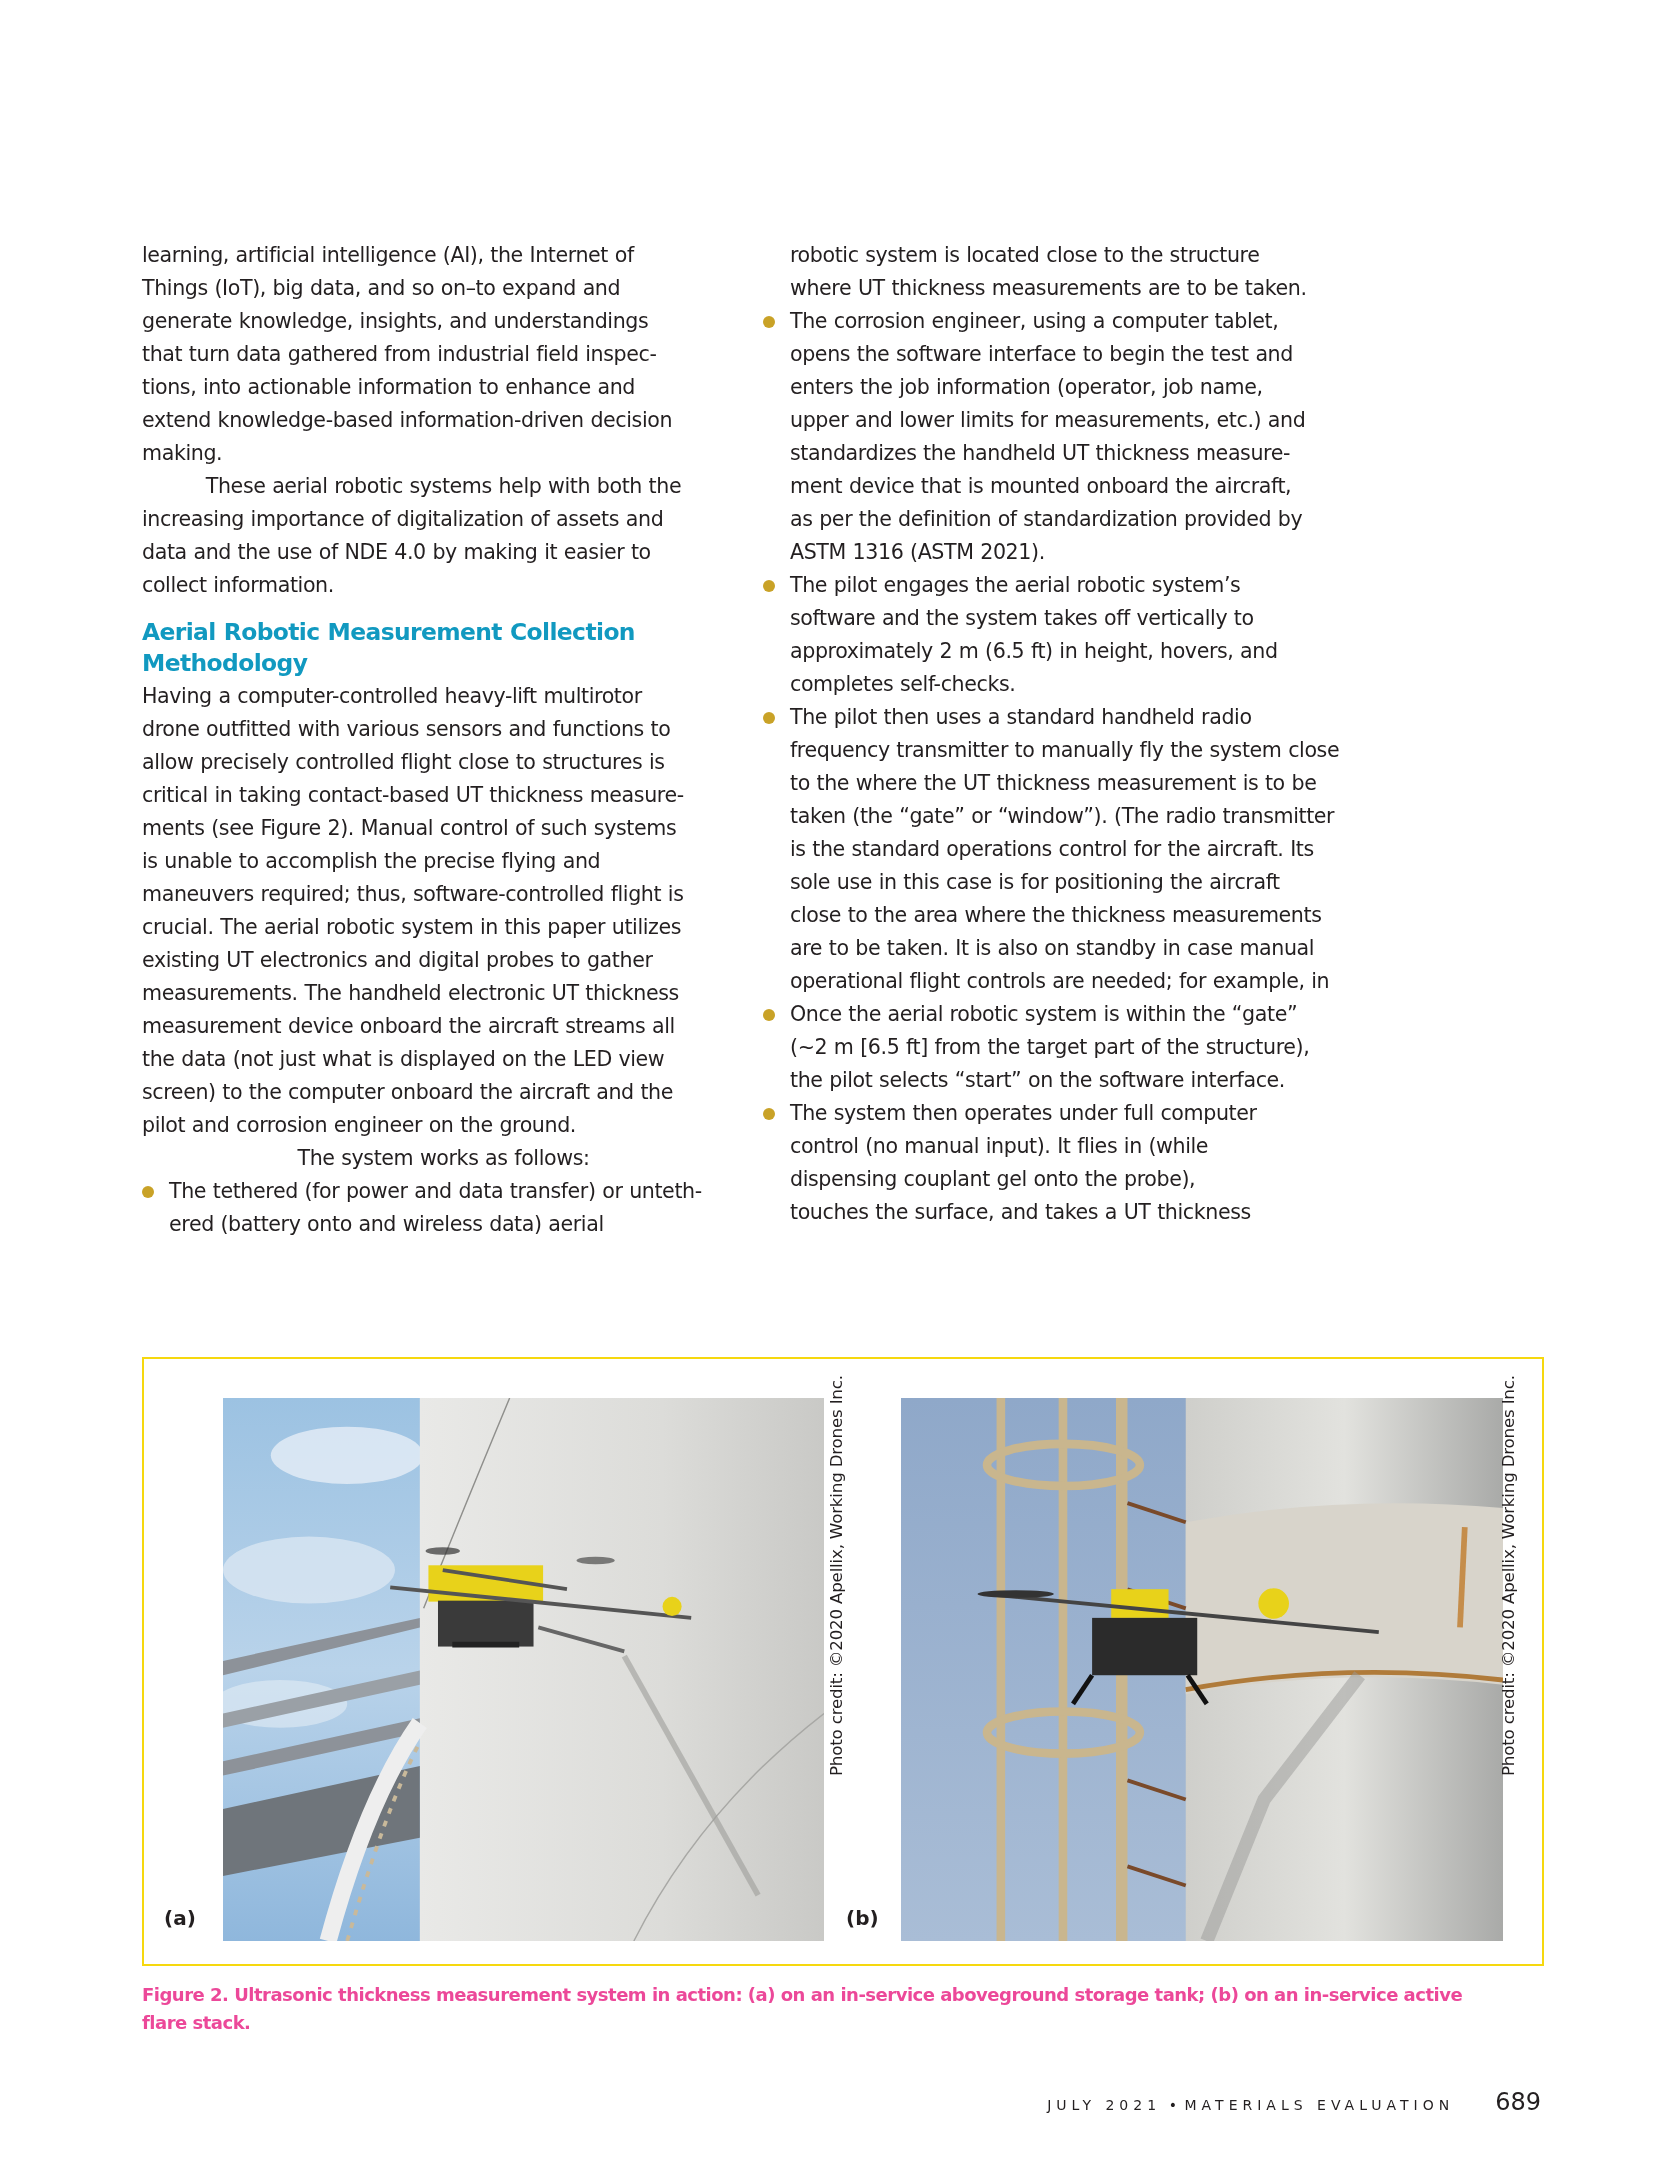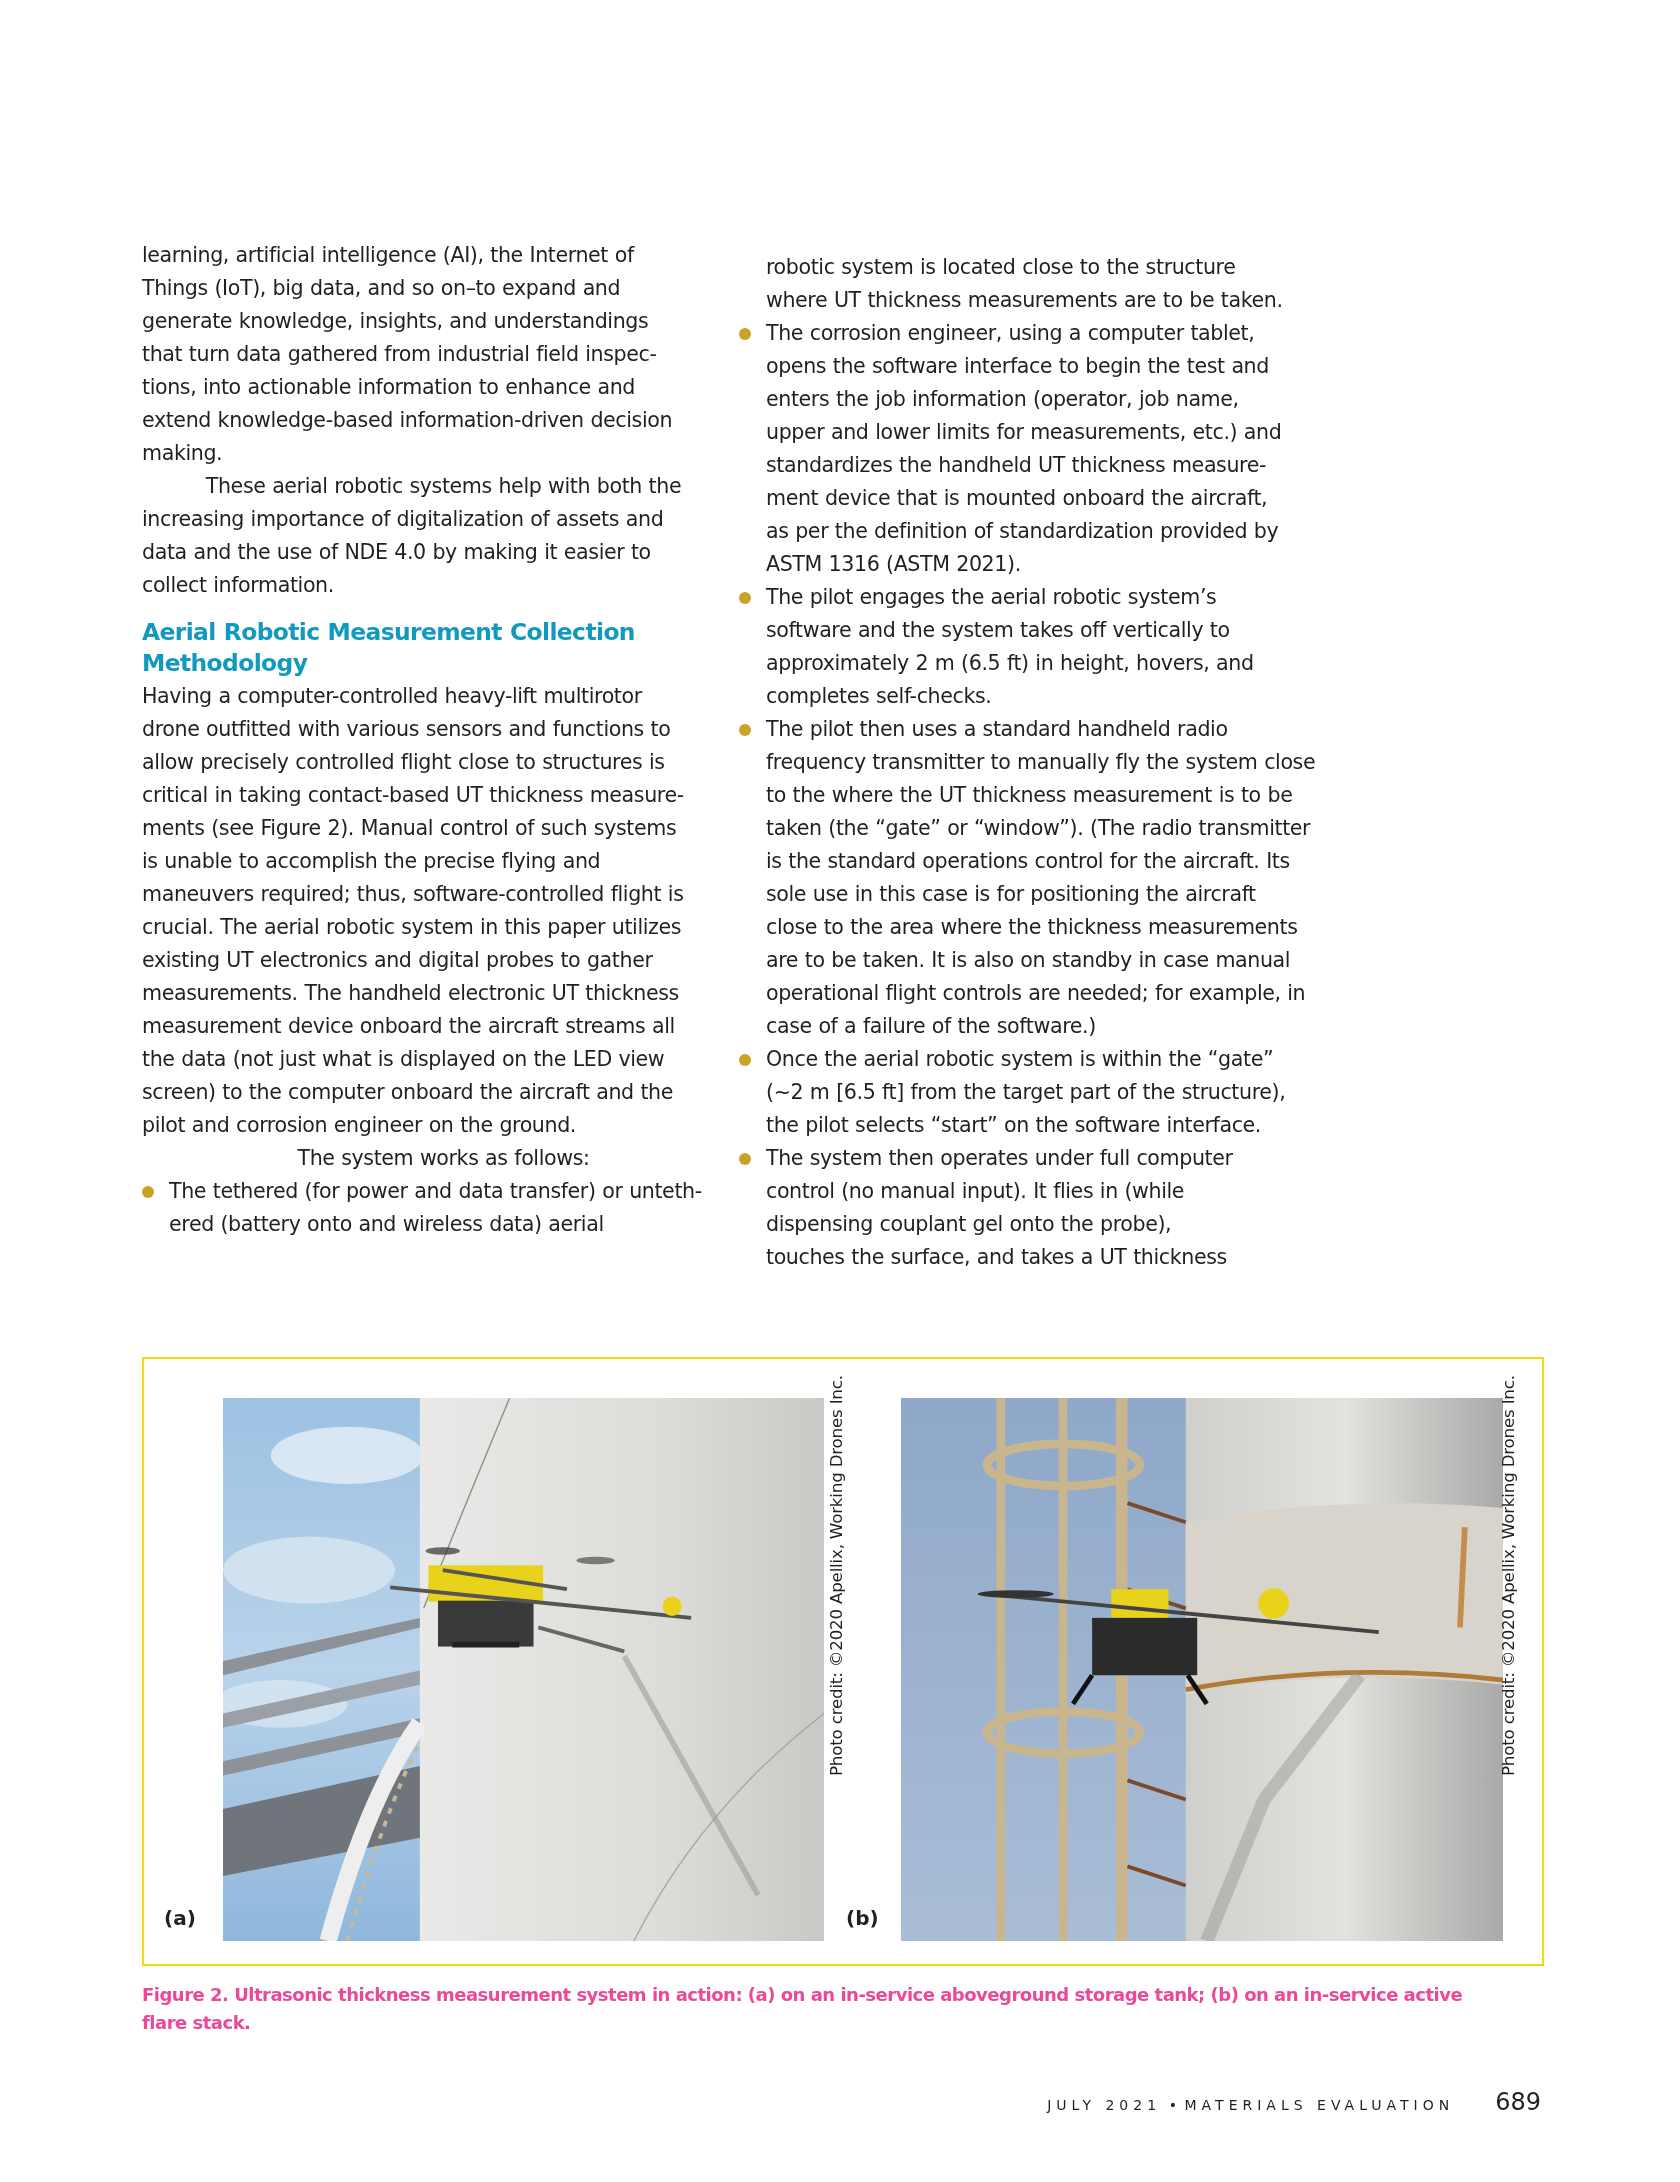--- a/index.html
+++ b/index.html
@@ -1,21 +1,21 @@
 <!DOCTYPE html>
 <html><head>
   <meta charset="utf-8">
   <style>
     html, body { margin: 0; padding: 0; background: #ffffff; }
     body { width: 1680px; height: 2182px; position: relative; overflow: hidden;
            font-family: "DejaVu Sans", "Liberation Sans", sans-serif; color: #231f20; }
     .col { position: absolute; top: 239px; font-size: 20.6px; line-height: 33px;
            letter-spacing: -0.4px; word-spacing: 0.5px; }
     .col-left { left: 142px; width: 564px; }
-    .col-right { left: 739px; width: 583px; margin-top: 12px; }
+    .col-right { left: 763px; width: 583px; }
     .line { display: block; white-space: nowrap; height: 33px; }
     .indent { padding-left: 39px; text-align: center; }
     .b-text { padding-left: 27px; }
     .bullet-line { position: relative; }
     .bullet { position: absolute; left: 0px; top: 10.5px; width: 12.4px; height: 12.4px;
               border-radius: 50%; background: #c9a227; display: inline-block; }
     .heading { color: #1199c0; font-weight: bold; font-size: 23.4px; line-height: 31px;
                letter-spacing: -0.6px; margin-top: 15.3px; margin-bottom: 1px; }
     .heading .hline { display: block; white-space: nowrap; }
 
@@ -132,21 +132,20 @@
       <span>The pilot then uses a standard handheld radio</span>
     </span>
     <span class="line b-text">frequency transmitter to manually fly the system close</span>
     <span class="line b-text">to the where the UT thickness measurement is to be</span>
     <span class="line b-text">taken (the “gate” or “window”). (The radio transmitter</span>
     <span class="line b-text">is the standard operations control for the aircraft. Its</span>
     <span class="line b-text">sole use in this case is for positioning the aircraft</span>
     <span class="line b-text">close to the area where the thickness measurements</span>
     <span class="line b-text">are to be taken. It is also on standby in case manual</span>
     <span class="line b-text">operational flight controls are needed; for example, in</span>
-    <span class="line b-text">case of a failure of the software.)</span>
   </div>
 
   <div>
     <span class="line bullet-line b-text">
       <span class="bullet"></span>
       <span>Once the aerial robotic system is within the “gate”</span>
     </span>
     <span class="line b-text">(~2 m [6.5 ft] from the target part of the structure),</span>
     <span class="line b-text">the pilot selects “start” on the software interface.</span>
   </div>

